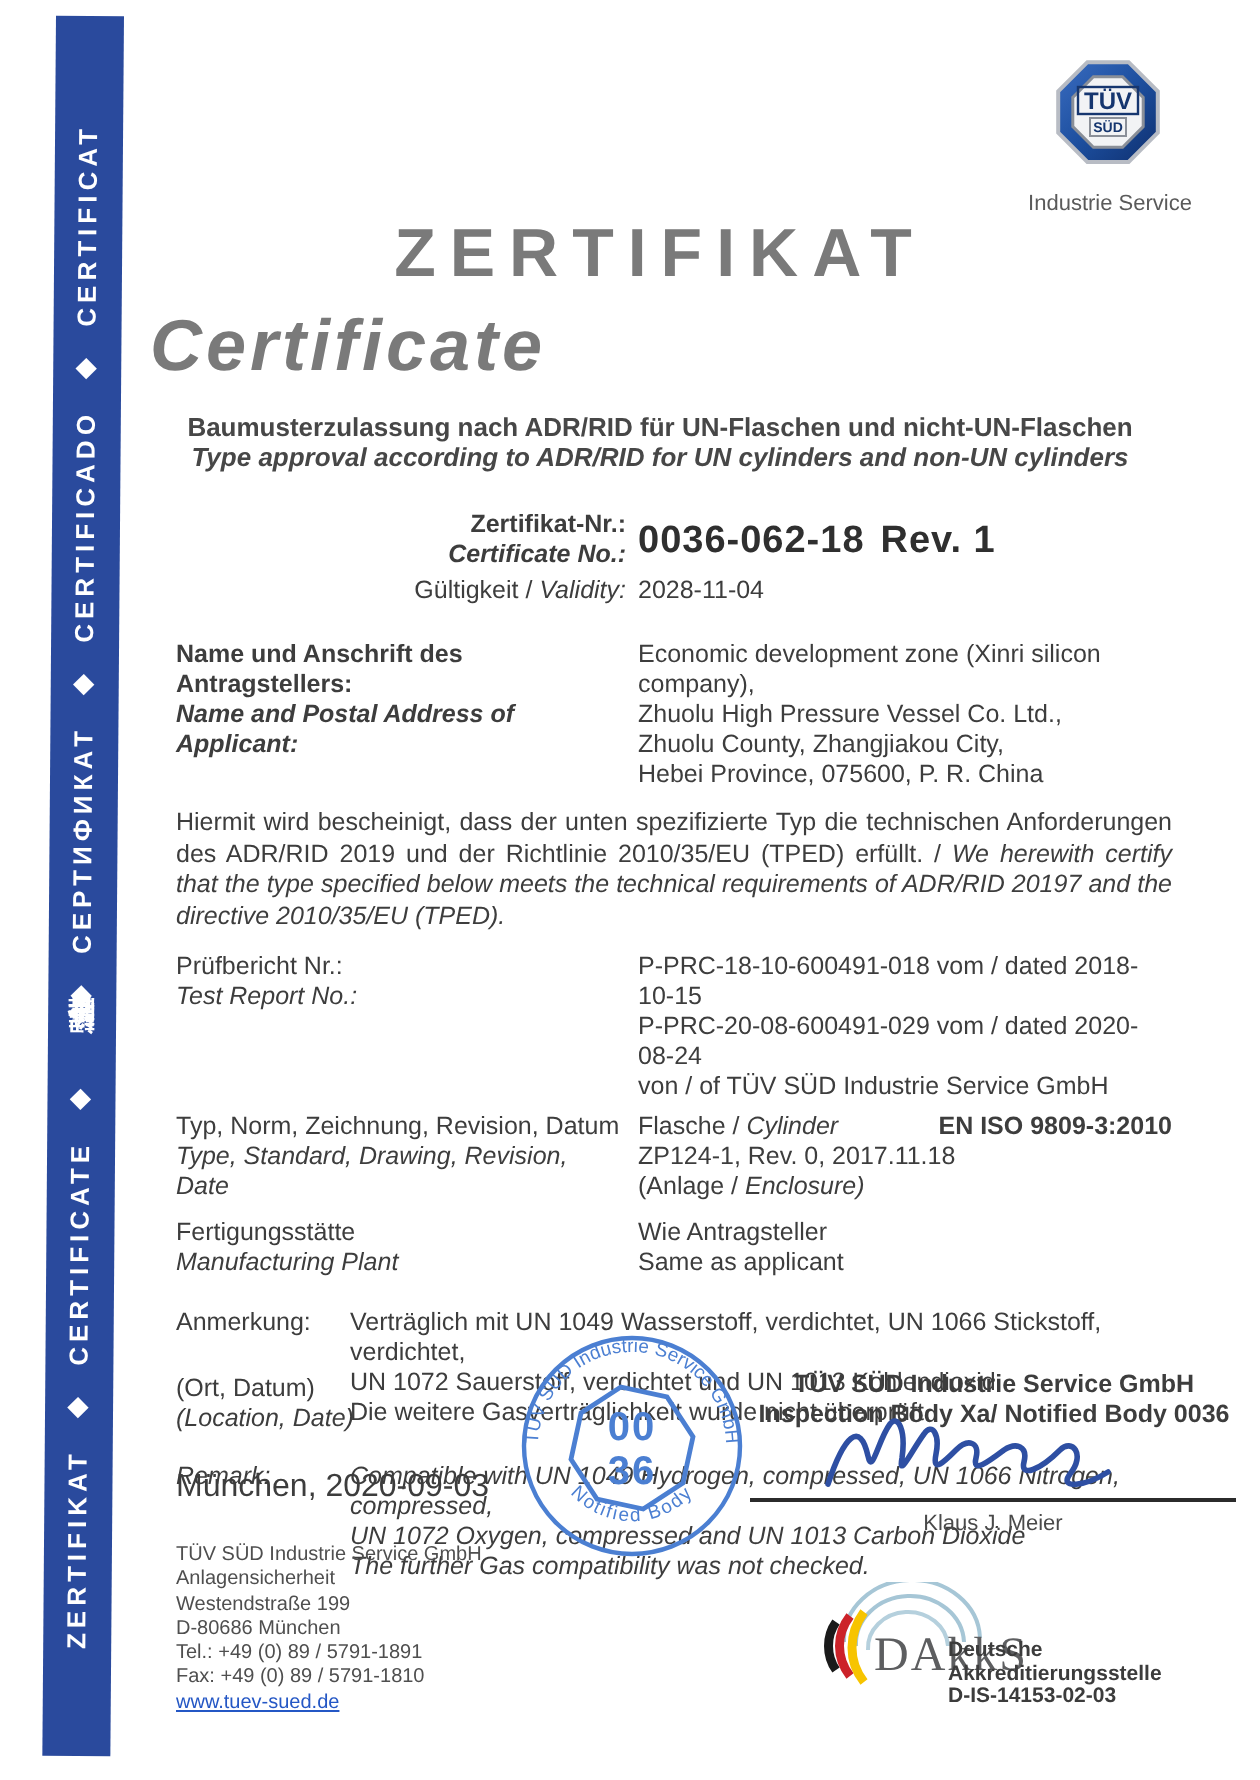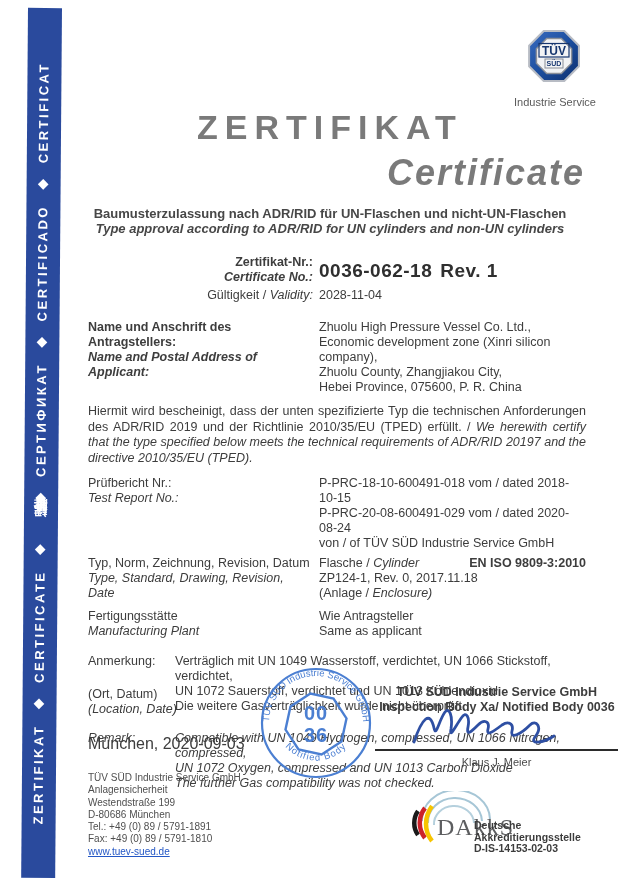--- a/index.html
+++ b/index.html
@@ -18,21 +18,21 @@
     color:#ffffff;font-weight:bold;font-size:13px;letter-spacing:2.5px;
     word-spacing:6px;white-space:nowrap;
   }
   
   .tuv-logo{position:absolute;left:526px;top:26px;}
   .tuv-caption{position:absolute;left:503px;top:96px;width:104px;text-align:center;
     font-size:11px;color:#5a5a5a;}
   
   .title-de{position:absolute;left:75px;top:108px;width:510px;text-align:center;
     font-size:34px;font-weight:bold;color:#7a7a7a;letter-spacing:7px;}
-  .title-en{position:absolute;left:75px;top:152px;width:510px;text-align:right;
+  .title-en{position:absolute;left:75px;top:152px;width:510px;text-align:left;
     font-size:36px;font-weight:bold;font-style:italic;color:#7a7a7a;letter-spacing:2px;}
   .subtitle{position:absolute;left:70px;top:206px;width:520px;text-align:center;
     font-size:13px;line-height:15px;color:#474747;font-weight:bold;}
   .subtitle .en{font-style:italic;}
   
   .content{position:absolute;left:88px;top:251px;width:498px;font-size:12.5px;line-height:15px;}
   .row{display:grid;grid-template-columns:225px 1fr;column-gap:6px;}
   .lbl-right{text-align:right;}
   .b{font-weight:bold;}
   .i{font-style:italic;}
@@ -121,22 +121,22 @@
     </div>
     <div>2028-11-04</div>
   </div>
 
   <div class="row applicant-row">
     <div>
       <div class="b">Name und Anschrift des Antragstellers:</div>
       <div class="bi">Name and Postal Address of Applicant:</div>
     </div>
     <div>
+      <div>Economic development zone (Xinri silicon company),</div>
       <div>Zhuolu High Pressure Vessel Co. Ltd.,</div>
-      <div>Economic development zone (Xinri silicon company),</div>
       <div>Zhuolu County, Zhangjiakou City,</div>
       <div>Hebei Province, 075600, P. R. China</div>
     </div>
   </div>
 
   <div class="statement">
     <span>Hiermit wird bescheinigt, dass der unten spezifizierte Typ die technischen Anforderungen des ADR/RID 2019 und der Richtlinie 2010/35/EU (TPED) erfüllt. / </span><span class="i">We herewith certify that the type specified below meets the technical requirements of ADR/RID 20197 and the directive 2010/35/EU (TPED).</span>
   </div>
 
   <div class="row testreport-row">

